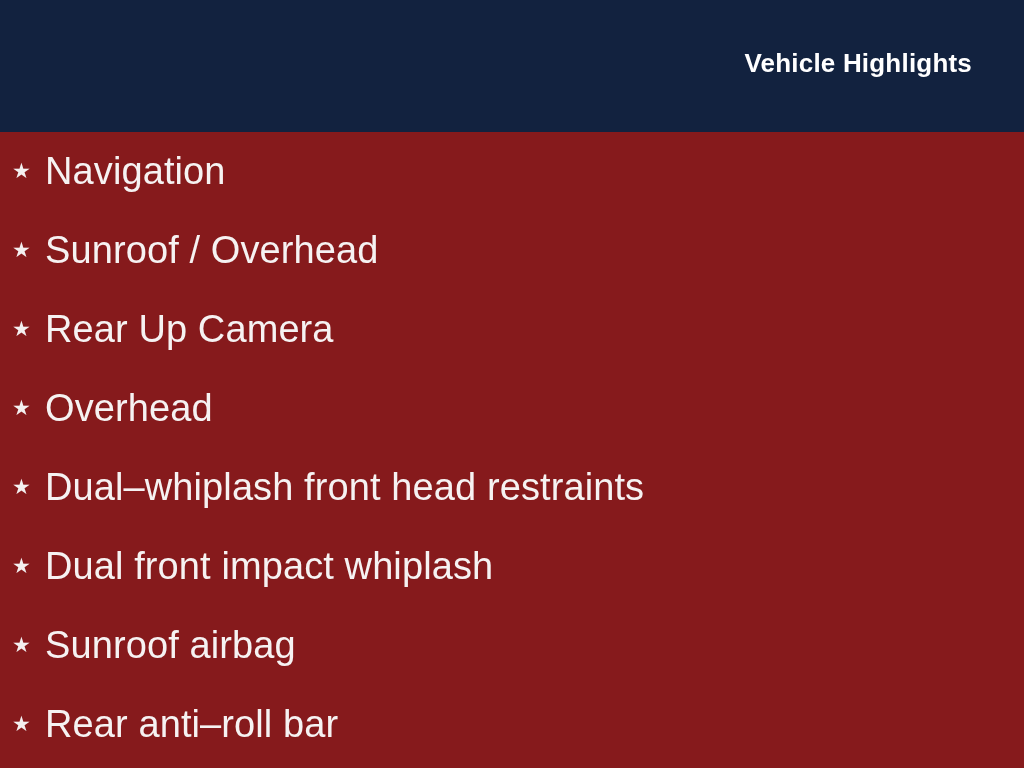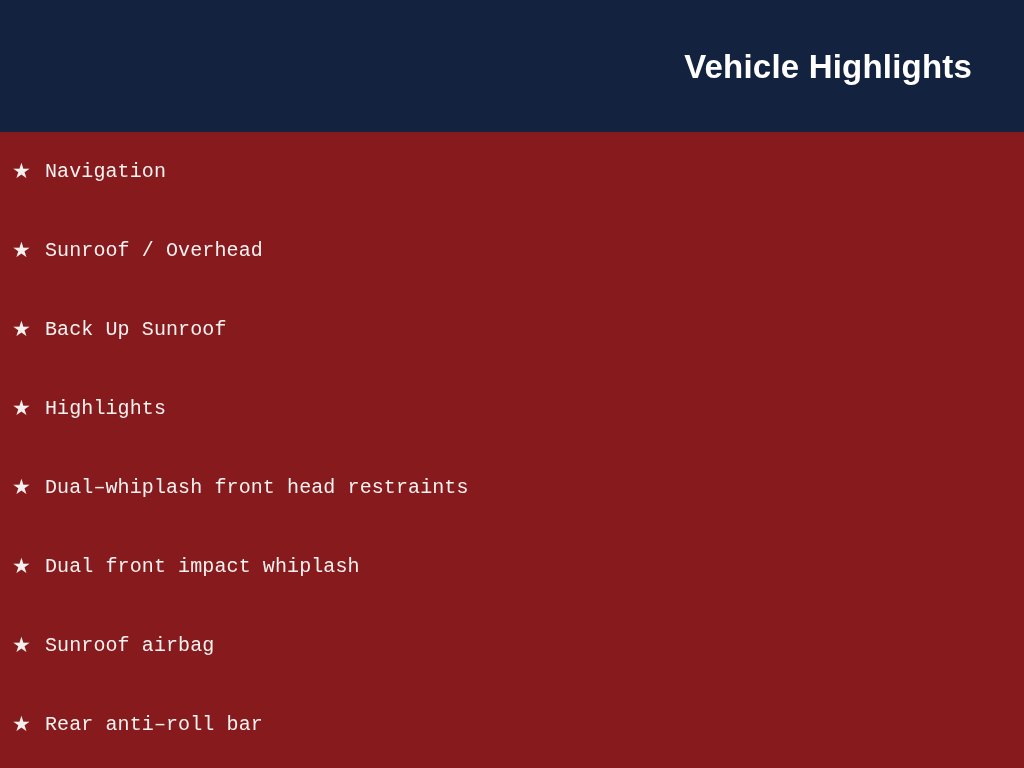--- a/index.html
+++ b/index.html
@@ -30,21 +30,21 @@
     height: 132px;
     background: #12223f;
     box-sizing: border-box;
   }
   .header-title {
     position: absolute;
     right: 52px;
     top: 48px;
     margin: 0;
     font-family: "Liberation Sans", sans-serif;
-    font-size: 33px;
+    font-size: 26px;
     font-weight: bold;
     letter-spacing: 0.2px;
     color: #ffffff;
     white-space: nowrap;
     text-align: right;
   }
   
   .content {
     position: absolute;
     top: 132px;
@@ -81,22 +81,22 @@
     line-height: 1;
     color: #f4f0f0;
     text-align: left;
     margin-right: 14px;
     position: relative;
     top: -1px;
     user-select: none;
   }
   .highlight-label {
     flex: 0 1 auto;
-    font-family: Liberation Mono, monospace;
-    font-size: 20px;
+    font-family: Liberation Sans, sans-serif;
+    font-size: 38px;
     font-weight: 300;
     color: #f6f2f2;
     letter-spacing: 0.1px;
     white-space: nowrap;
     line-height: 1.1;
   }
 </style>
 </head>
 <body>
 
@@ -114,26 +114,26 @@
         <span class="highlight-label">Navigation</span>
       </li>
 
       <li class="highlight-item">
         <span class="bullet-star">★</span>
         <span class="highlight-label">Sunroof / Overhead</span>
       </li>
 
       <li class="highlight-item">
         <span class="bullet-star">★</span>
-        <span class="highlight-label">Back Up Sunroof</span>
+        <span class="highlight-label">Rear Up Camera</span>
       </li>
 
       <li class="highlight-item">
         <span class="bullet-star">★</span>
-        <span class="highlight-label">Highlights</span>
+        <span class="highlight-label">Overhead</span>
       </li>
 
       <li class="highlight-item">
         <span class="bullet-star">★</span>
         <span class="highlight-label">Dual–whiplash front head restraints</span>
       </li>
 
       <li class="highlight-item">
         <span class="bullet-star">★</span>
         <span class="highlight-label">Dual front impact whiplash</span>

